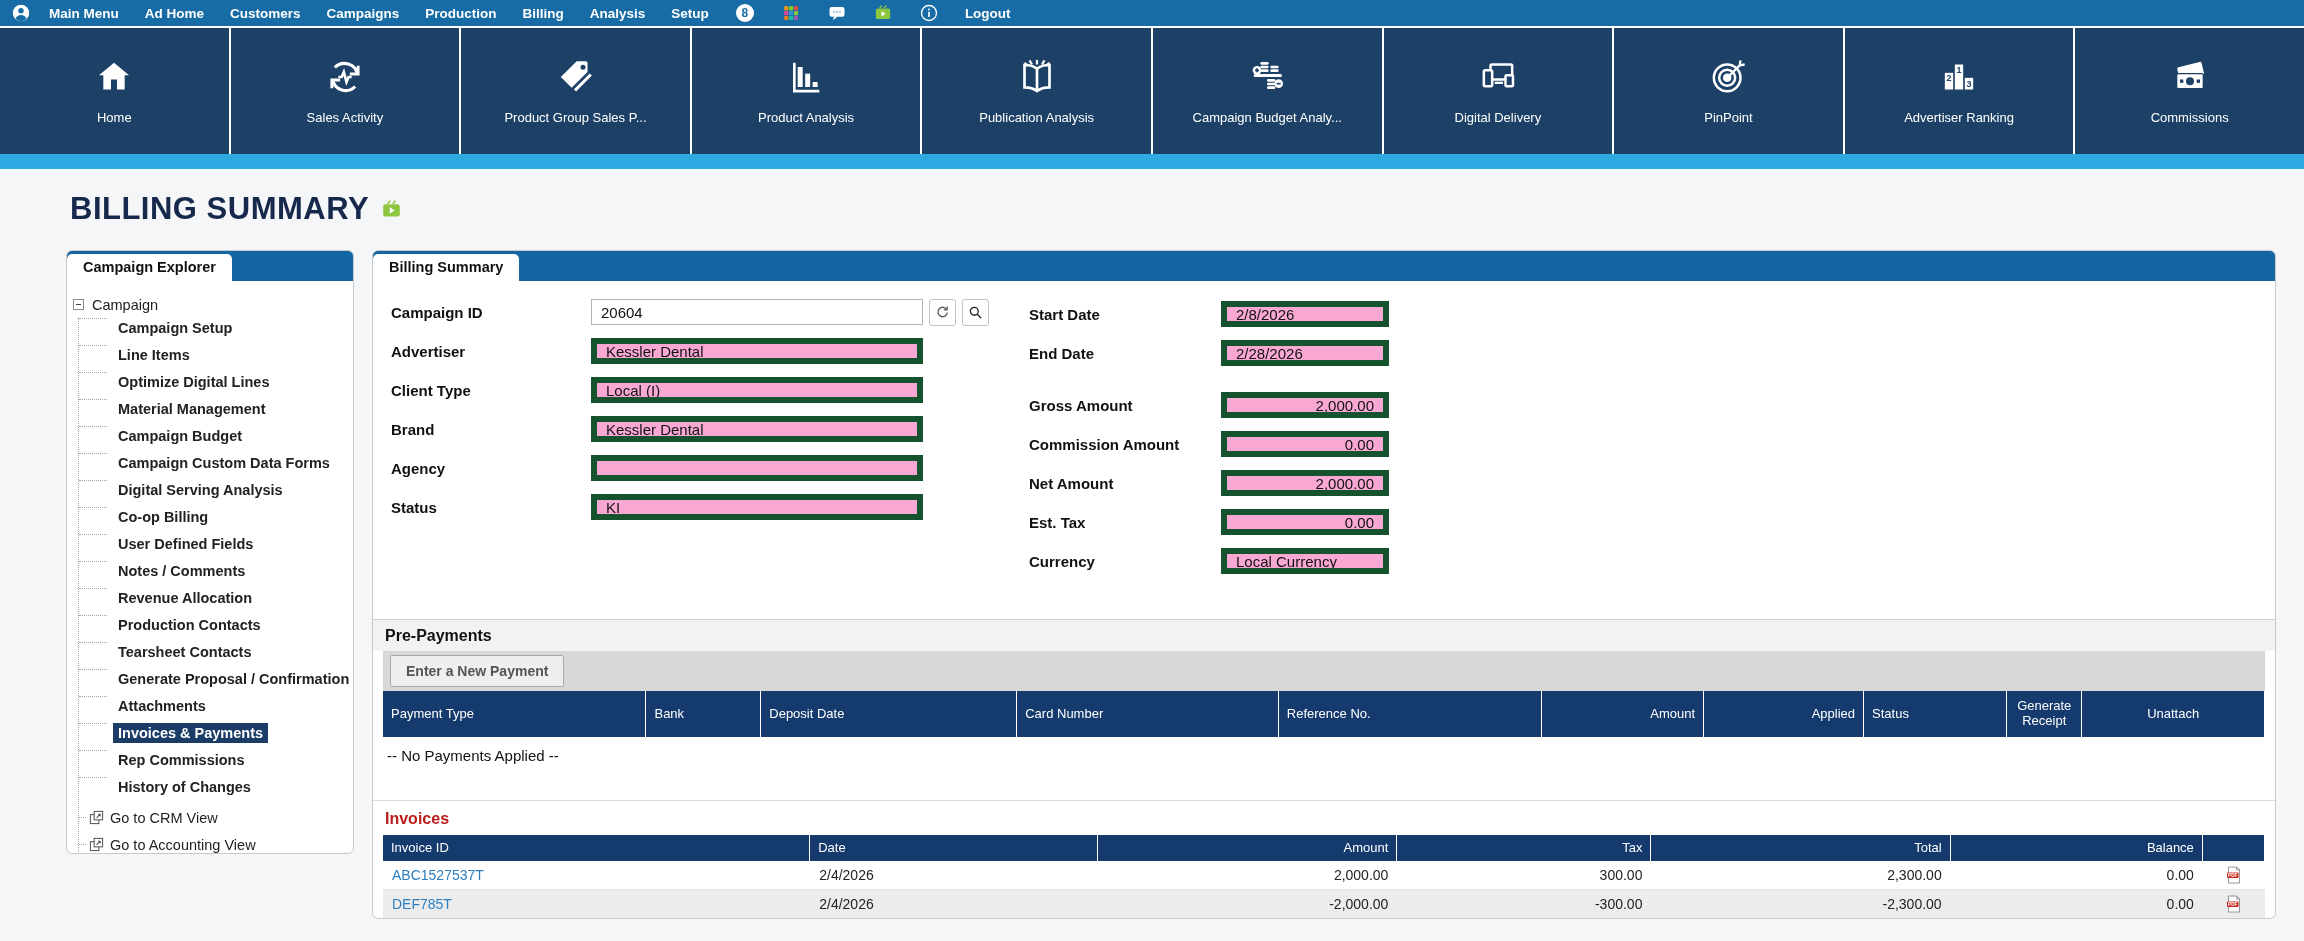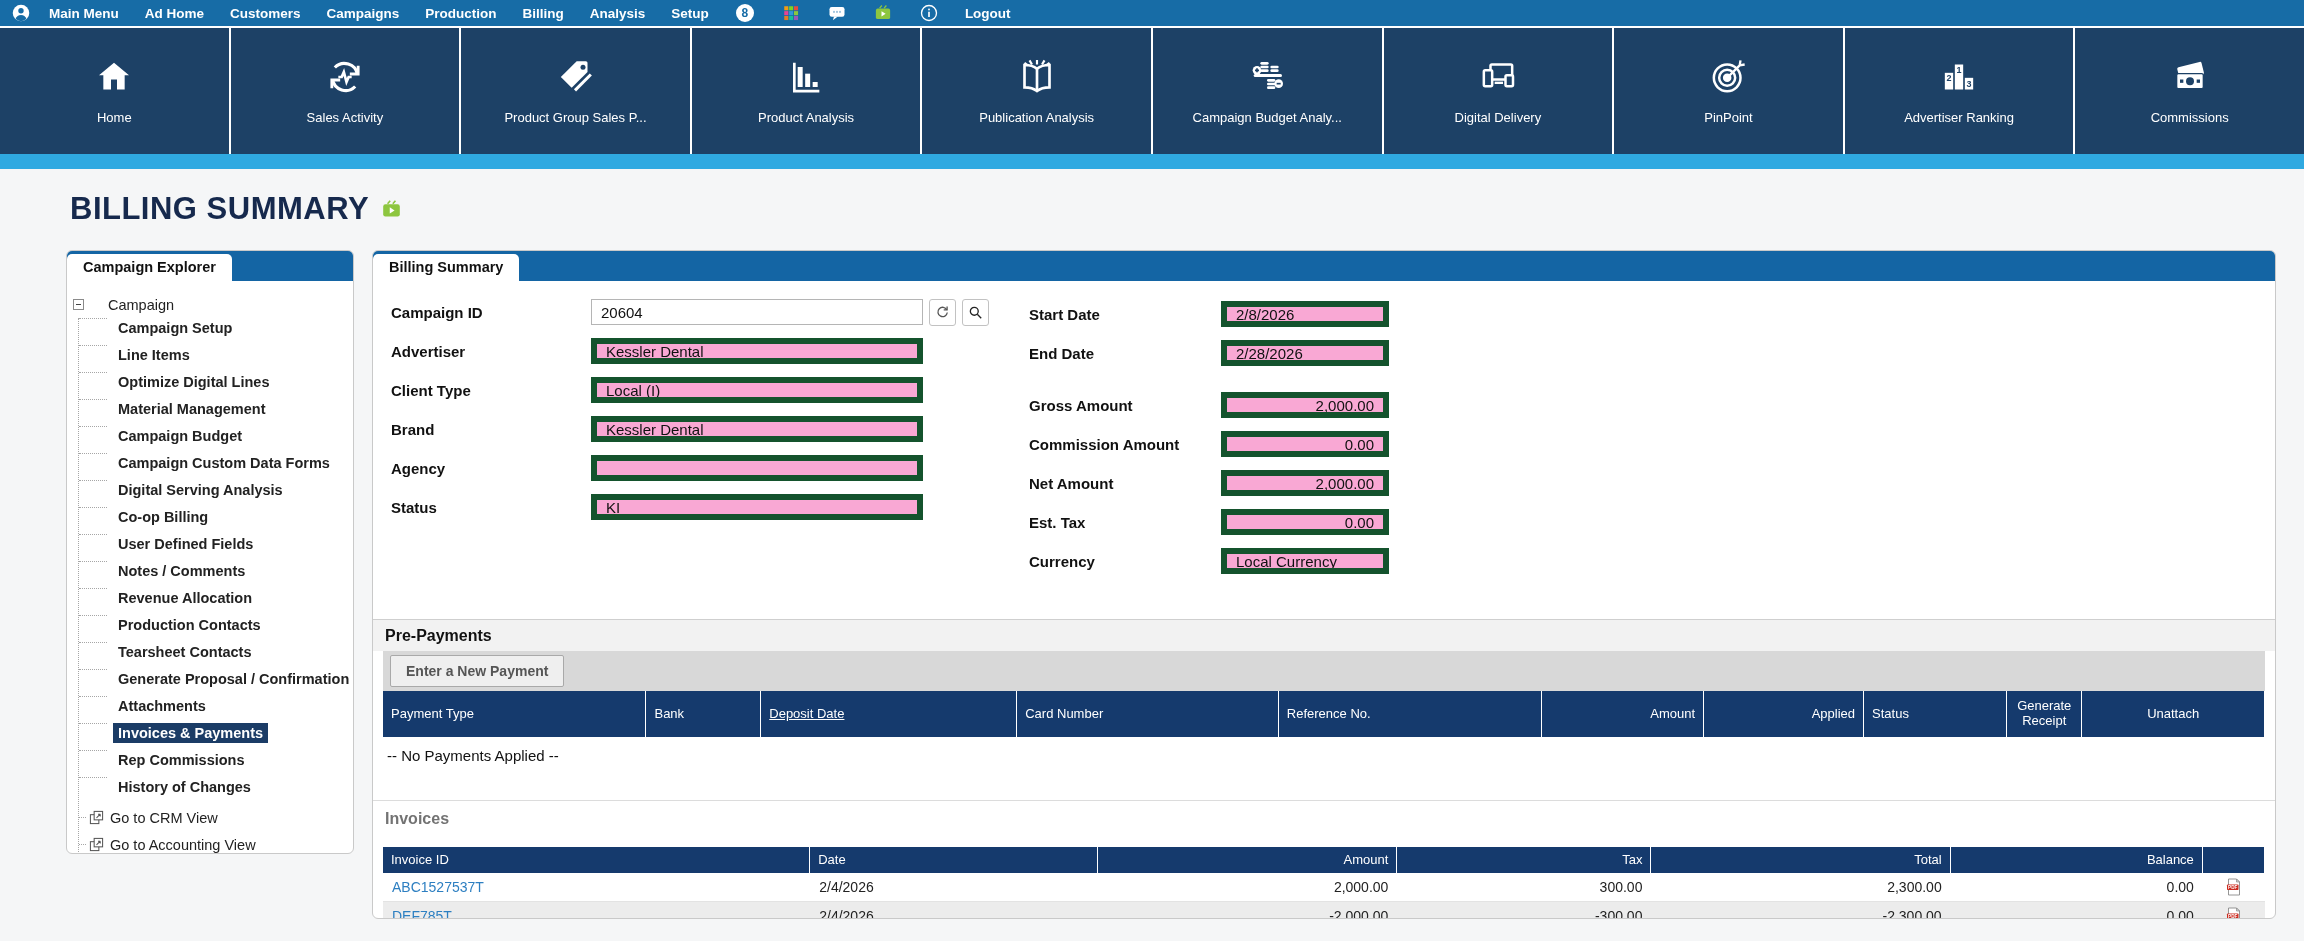--- a/index.html
+++ b/index.html
@@ -42,21 +42,21 @@
   .panel { position:absolute; background:#fff; border:1px solid #c9c9c9; border-radius:6px; overflow:hidden; }
   .tree-panel { left:66px; top:250px; width:288px; height:604px; }
   .main-panel { left:372px; top:250px; width:1904px; height:669px; }
   .tabbar { height:30px; background:#1465a4; display:flex; align-items:flex-end; }
   .tab {
     background:#fff; border-radius:5px 5px 0 0; padding:6px 16px 6px;
     font-weight:bold; font-size:14.5px; color:#111; line-height:15px;
   }
   
   .tree-body { padding:10px 4px 0 6px; font-size:14.5px; color:#222; }
-  .tree-root-row { display:flex; align-items:center; gap:24px; height:27px; }
+  .tree-root-row { display:flex; align-items:center; gap:8px; height:27px; }
   .minus-box {
     width:11px; height:11px; border:1px solid #8a8a8a; background:#fff;
     display:inline-flex; align-items:center; justify-content:center; flex-shrink:0;
   }
   .minus-box::before { content:""; width:5px; border-top:1px solid #444; }
   .trunk { margin-left:5px; border-left:1px dotted #a6a6a6; }
   .tree-item { display:flex; align-items:flex-start; height:27px; cursor:default;font-weight:bold; }
   .tree-item::before { content:""; width:28px; border-top:1px dotted #a6a6a6; margin-right:6px; flex-shrink:0; }
   .tree-item .lbl { padding:2px 5px; white-space:nowrap; }
   .tree-item .lbl.selected { background:#1b3c66; color:#fff; }
@@ -101,22 +101,22 @@
   .thead { display:flex; margin:0 10px; background:#153a6d; color:#fff; font-size:13px; }
   .thead .hcol {
     padding:5px 8px; border-right:1px solid #fff; display:flex; align-items:center;
     min-height:46px; line-height:1.15;
   }
   .thead.slim .hcol { min-height:26px; padding:0 8px; }
   .hcol.right { justify-content:flex-end; text-align:right; }
   .hcol.center { justify-content:center; text-align:center; }
   .empty-msg { padding:10px 14px; font-size:15px; color:#111; }
   .inv-title {
-    margin:26px 0 12px 0; border-top:1px solid #dcdcdc; background:#fff;
-    padding:9px 12px 7px; font-weight:bold; font-size:16px; color:#737373;
+    margin:26px 0 0 0; border-top:1px solid #dcdcdc; background:#fff;
+    padding:9px 12px 7px; font-weight:bold; font-size:16px; color:#b91c1c;
   }
   .itable { margin:0 10px; }
   .irow { display:flex; height:29px; align-items:center; border-bottom:1px solid #e3e3e3; font-size:14px; color:#222; }
   .irow:nth-child(even) { background:#ececec; }
   .irow .icell { padding:0 9px; overflow:hidden; white-space:nowrap; }
   .icell.right { text-align:right; }
   .icell.center { text-align:center; display:flex; justify-content:center; }
   .inv-link { color:#2d7fc1; cursor:pointer; }
   .pdf-wrap { width:16px; height:18px; display:inline-block; cursor:pointer; }
   .pdf-wrap svg { width:100%; height:100%; display:block; }
@@ -481,21 +481,21 @@
       </div>
   </div>
 
   <div class="sec-title">Pre-Payments</div>
   <div class="toolbar">
     <button class="gray-btn">Enter a New Payment</button>
   </div>
   <div class="thead" id="prepay-head">
       <div class="hcol left" style="width: 14%;">Payment Type</div>
       <div class="hcol left" style="width: 6.1%;">Bank</div>
-      <div class="hcol left" style="width: 13.6%; text-decoration: underline;">Deposit Date</div>
+      <div class="hcol left" style="width: 13.6%;">Deposit Date</div>
       <div class="hcol left" style="width: 13.9%;">Card Number</div>
       <div class="hcol left" style="width: 14%;">Reference No.</div>
       <div class="hcol right" style="width: 8.6%;">Amount</div>
       <div class="hcol right" style="width: 8.5%;">Applied</div>
       <div class="hcol left" style="width: 7.6%;">Status</div>
       <div class="hcol center" style="width: 4%;">Generate Receipt</div>
       <div class="hcol center" style="width: 9.7%;">Unattach</div>
     </div>
   <div class="empty-msg">-- No Payments Applied --</div>
 

